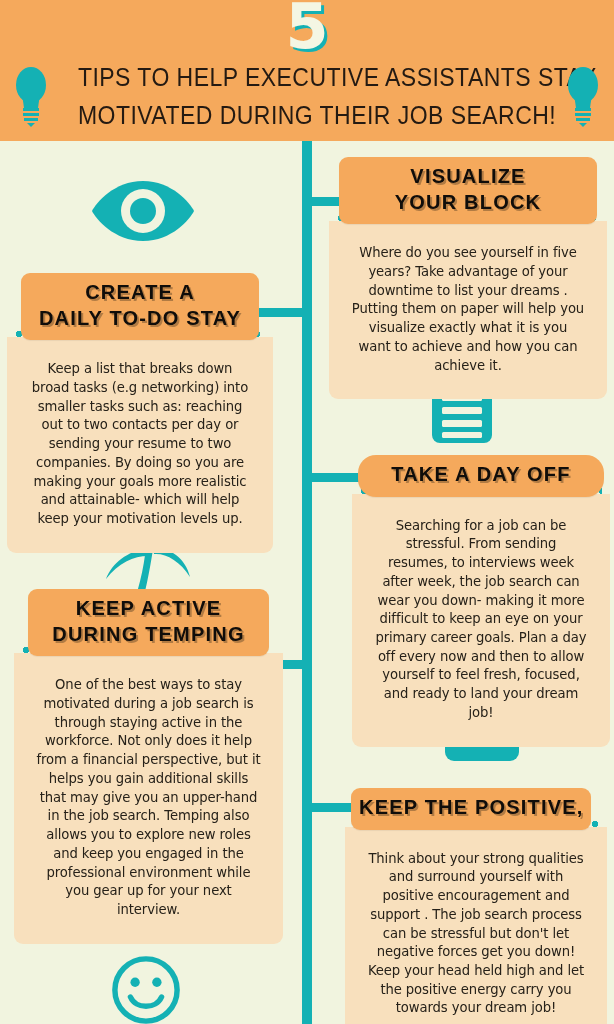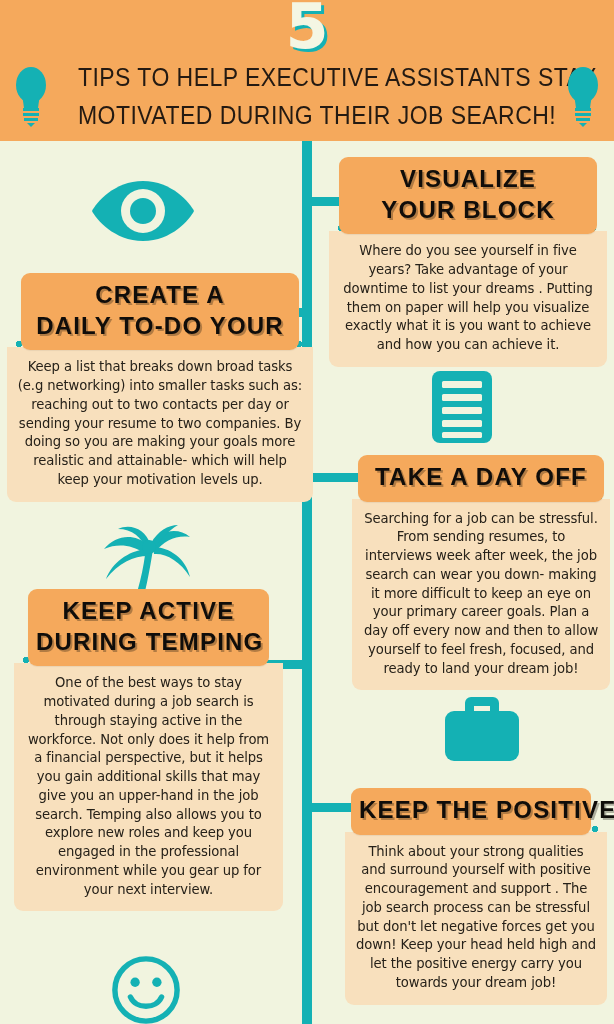--- a/index.html
+++ b/index.html
@@ -97,21 +97,21 @@
     text-align: center;
     position: relative;
     z-index: 3;
     box-shadow: 0 1px 1px rgba(0,0,0,0.06);
   }
   .card-head .hl {
     display: block;
     color: #100d0a;
     font-family: "Liberation Sans Narrow", "Liberation Sans", sans-serif;
     font-weight: bold;
-    font-size: 24px;
+    font-size: 20px;
     letter-spacing: 1.2px;
     line-height: 1.28;
     white-space: nowrap;
     text-shadow: 2px 2px 0 rgba(20,15,10,0.30);
   }
   .card-body {
     background: #F8E0BD;
     border-radius: 0 0 9px 9px;
     padding: 11px 10px 12px 10px;
     margin-top: -3px;
@@ -122,38 +122,38 @@
     position: absolute;
     left: 8px; right: 8px;
     top: -7px;
     height: 8px;
     background-image: radial-gradient(circle at 4px 4px, #14B1B4 3px, rgba(0,0,0,0) 3.4px);
     background-size: 14px 8px;
     background-repeat: repeat-x;
     z-index: 4;
   }
   .card-body p {
-    margin: 0;
+    margin: 12px;
     text-align: center;
     color: #262119;
     font-family: "DejaVu Sans", sans-serif;
     font-size: 13.2px;
     line-height: 1.42;
     letter-spacing: -0.1px;
   }
 
   
   #card-visualize  { left: 329px; top: 157px; width: 278px; }
   #card-visualize .card-head { margin: 0 10px 0 10px; }
 
-  #card-todo       { left: 7px;  top: 273px; width: 306px; }
+  #card-todo       { left: 7px;  top: 273px; width: 266px; }
   #card-todo .card-head { margin: 0 14px 0 14px; }
 
   #card-dayoff     { left: 352px; top: 455px; width: 258px; }
-  #card-dayoff .card-head { margin: 0 6px 0 6px; }
+  #card-dayoff .card-head { margin: 0 6px 0 6px; border-radius: 18px; }
 
   #card-temping    { left: 14px; top: 589px; width: 269px; }
   #card-temping .card-head { margin: 0 14px 0 14px; }
 
   #card-positive   { left: 345px; top: 788px; width: 262px; }
   #card-positive .card-head { margin: 0 16px 0 6px; }
 
   
   .deco { position: absolute; }
   #icon-eye       { left: 90px;  top: 175px; }
@@ -248,21 +248,21 @@
     </div>
     <div class="card-body">
       <div class="dots"></div>
       <p>Where do you see yourself in five years? Take advantage of your downtime to list your dreams . Putting them on paper will help you visualize exactly what it is you want to achieve and how you can achieve it.</p>
     </div>
   </div>
 
   <div class="card" id="card-todo">
     <div class="card-head">
       <span class="hl">CREATE A</span>
-      <span class="hl">DAILY TO-DO YOUR</span>
+      <span class="hl">DAILY TO-DO STAY</span>
     </div>
     <div class="card-body">
       <div class="dots"></div>
       <p>Keep a list that breaks down broad tasks (e.g networking) into smaller tasks such as: reaching out to two contacts per day or sending your resume to two companies. By doing so you are making your goals more realistic and attainable- which will help keep your motivation levels up.</p>
     </div>
   </div>
 
   <div class="card" id="card-dayoff">
     <div class="card-head">
       <span class="hl">TAKE A DAY OFF</span>

